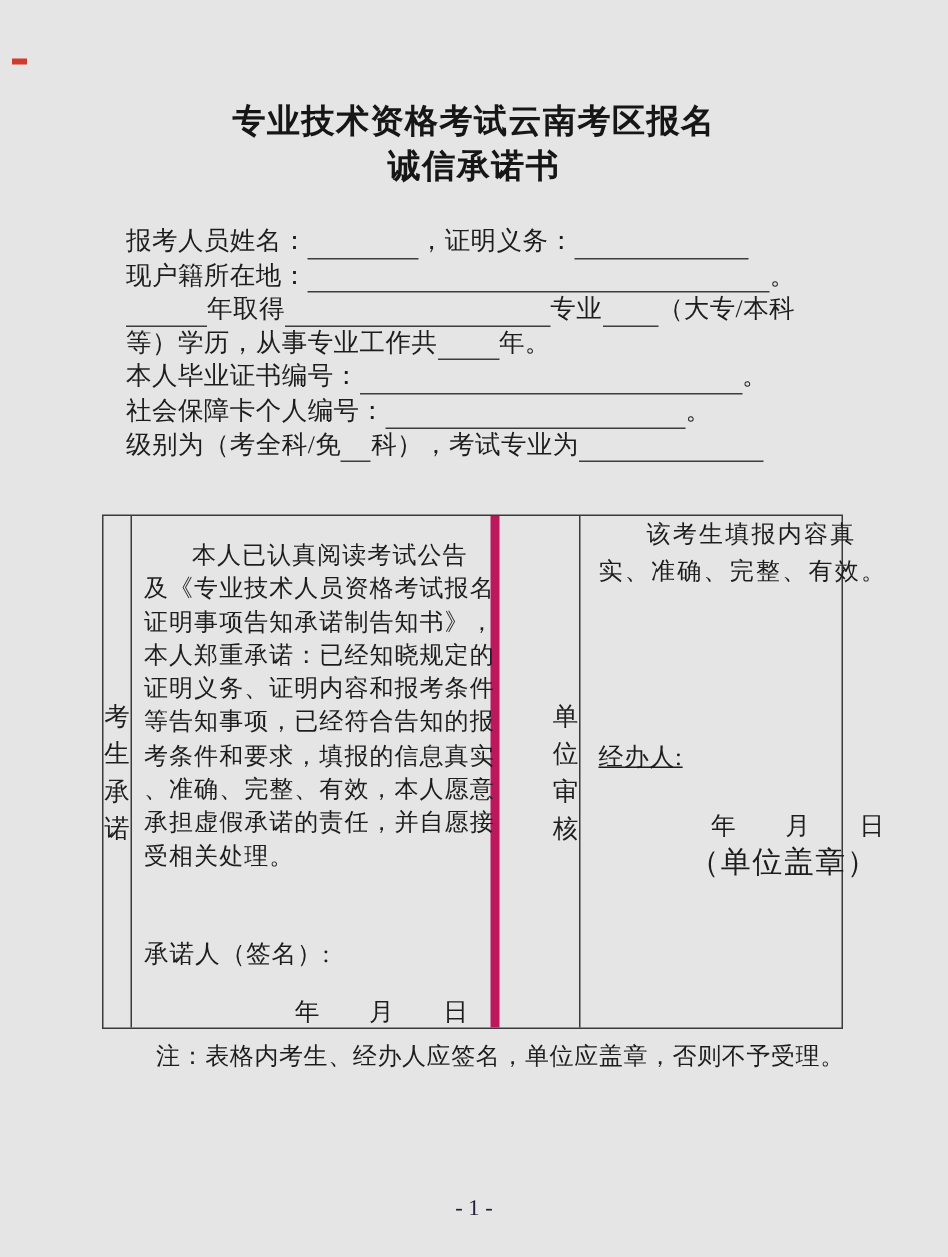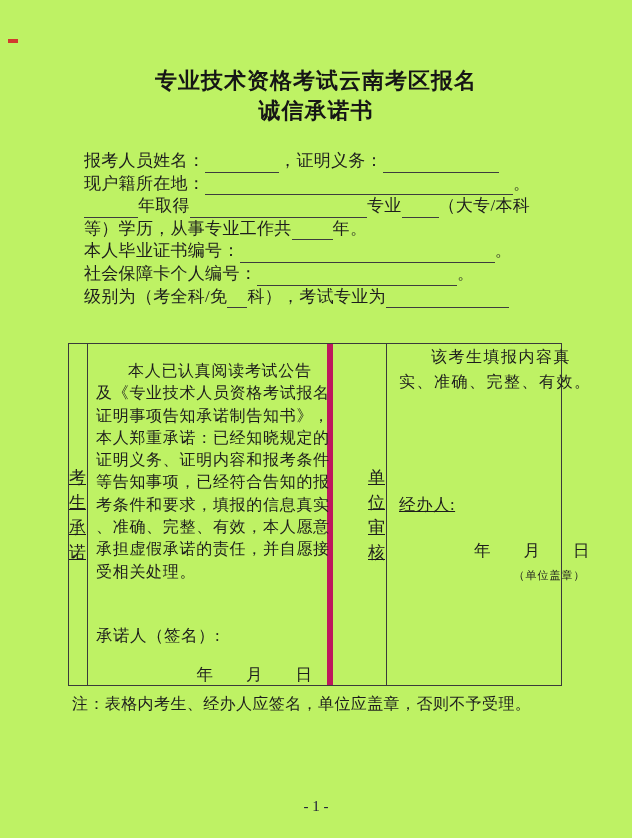--- a/index.html
+++ b/index.html
@@ -1,17 +1,17 @@
 <!DOCTYPE html>
 <html><head>
 <meta charset="utf-8">
 <style>
   html,body{margin:0;padding:0;background:#ffffff;}
   .page{
-    position:relative;width:632px;height:838px;background:#bef264;
+    position:relative;width:632px;height:838px;background:#e5e5e5;
     font-family:"Liberation Serif","DejaVu Serif",serif;color:#1d1d1d;
     overflow:hidden;
   }
   
   .red-dash{position:absolute;left:8px;top:39px;width:10px;height:4px;background:#d23a2e;}
   
   .title{
     position:absolute;left:0;top:66px;width:632px;text-align:center;
     font-family:"Liberation Sans","DejaVu Sans",sans-serif;
     font-weight:700;font-size:22px;line-height:30px;letter-spacing:1px;color:#161616;
@@ -20,36 +20,36 @@
   .form-block{position:absolute;left:84px;top:150px;width:480px;font-size:17px;line-height:22.6px;letter-spacing:0.3px;white-space:nowrap;}
   .fline{height:22.6px;}
   .bl{display:inline-block;border-bottom:1px solid #3d3d3d;height:1.02em;vertical-align:bottom;}
   
   .commit-table{
     position:absolute;left:68px;top:343px;width:494px;height:343px;
     display:flex;border:1px solid #3a3a3a;box-sizing:border-box;background:transparent;
   }
   .col{box-sizing:border-box;}
   .col-v{width:27px;border-right:1px solid #3a3a3a;display:flex;align-items:center;justify-content:center;}
-  .vtext{width:18px;font-size:17px;line-height:25px;word-break:break-all;letter-spacing:0;text-decoration:underline;}
+  .vtext{width:18px;font-size:17px;line-height:25px;text-align:center;word-break:break-all;letter-spacing:0;}
   .col-main{width:245px;border-right:6px solid #be185d;padding:16px 5px 0 8px;}
   .col-v2{width:23px;border-right:1px solid #3a3a3a;display:flex;align-items:center;justify-content:center;margin-left:35px;}
   .col-unit{flex:1;padding:0 13px 0 12px;}
   .commit-lines div{font-size:16px;line-height:22.3px;letter-spacing:0.7px;white-space:nowrap;}
   .commit-lines div:first-child{text-indent:2em;}
   .sign-label{margin-top:42px;font-size:16.5px;letter-spacing:0.5px;}
   .date-line{margin-top:17px;text-align:right;padding-right:10px;font-size:16.5px;}
   .unit-statement{}
   .unit-statement div{font-size:16px;line-height:25px;letter-spacing:1.5px;white-space:nowrap;}
   .unit-statement div:first-child{text-indent:2em;}
   .agent-label{margin-top:100px;font-size:16.5px;letter-spacing:0.5px;text-decoration:underline;}
   .unit-date{margin-top:22px;text-align:right;padding-right:2px;font-size:16.5px;line-height:25px;}
-  .unit-seal{text-align:right;padding-right:6px;font-size:11px;line-height:25px;letter-spacing:1px;}
+  .unit-seal{text-align:right;padding-right:6px;font-size:20px;line-height:25px;letter-spacing:1px;}
   
-  .note{position:absolute;left:72px;top:694px;width:500px;font-size:16px;letter-spacing:0.4px;white-space:nowrap;}
+  .note{position:absolute;left:104px;top:694px;width:500px;font-size:16px;letter-spacing:0.4px;white-space:nowrap;}
   .page-number{position:absolute;left:0;top:798px;width:632px;text-align:center;font-size:15px;color:#20203a;}
 </style>
 </head>
 <body>
 
 <div class="page">
 
   <div class="red-dash"></div>
 
   <div class="title">

